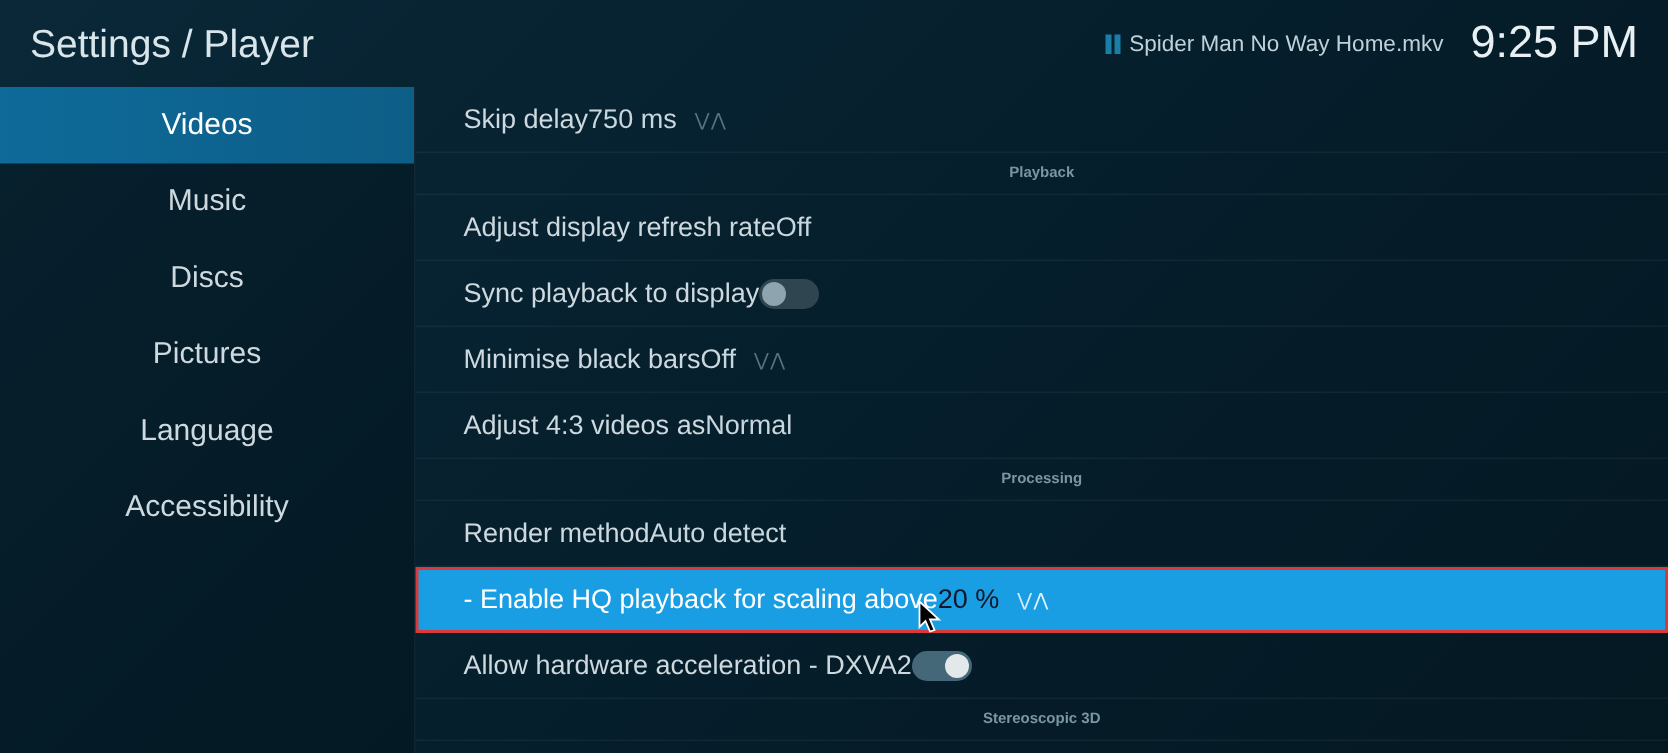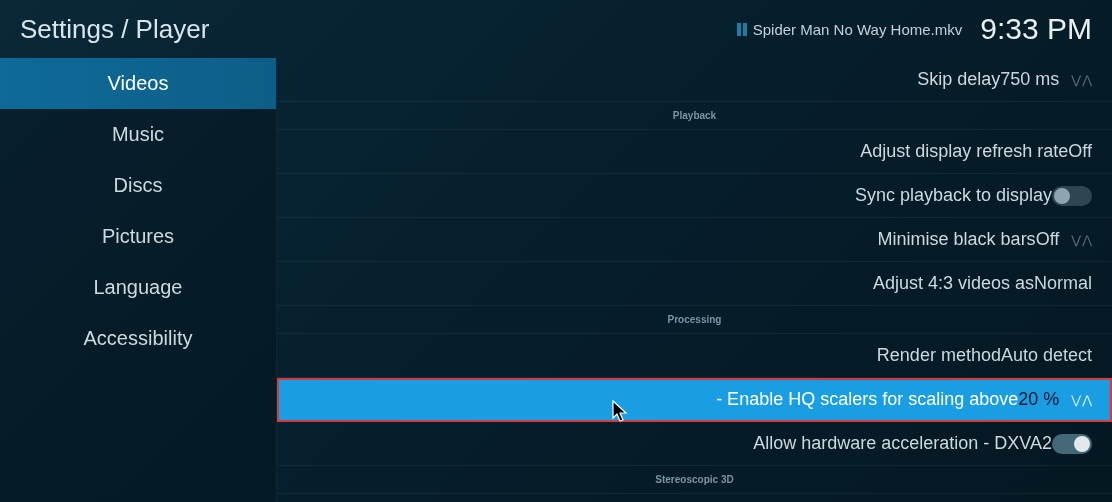--- a/index.html
+++ b/index.html
@@ -75,21 +75,21 @@
     .sidebar-item.active {
       background: linear-gradient(90deg, #0e6a99 0%, #0d5e87 100%);
       color: #ffffff;
     }
     .main {
       flex: 1;
       overflow: hidden;
     }
     .setting-row {
       display: flex;
-      justify-content: flex-end;
+      justify-content: flex-start;
       align-items: center;
       padding: 10px 20px 10px 32px;
       border-bottom: 1px solid rgba(255,255,255,0.05);
       font-size: 18px;
       color: #cdd9de;
       cursor: pointer;
       position: relative;
       height: 44px;
     }
     .setting-row .label {
@@ -181,21 +181,21 @@
 <div class="header">
   <div class="breadcrumb">Settings / Player</div>
   <div class="header-right">
     <div class="now-playing">
       <span class="pause-icon">
           <span></span>
           <span></span>
         </span>
       <span>Spider Man No Way Home.mkv</span>
     </div>
-    <div class="clock">9:33 PM</div>
+    <div class="clock">9:25 PM</div>
   </div>
 </div>
 
 <div class="content">
   <div class="sidebar">
     <div class="sidebar-item active">
       <span>Videos</span>
     </div>
     <div class="sidebar-item">
       <span>Music</span>
@@ -266,21 +266,21 @@
     <div class="section-header">Processing</div>
 
     <div class="setting-row">
       <span class="label">Render method</span>
       <div class="value-wrap">
         <span class="value">Auto detect</span>
       </div>
     </div>
 
     <div class="setting-row highlighted">
-      <span class="label">- Enable HQ scalers for scaling above</span>
+      <span class="label">- Enable HQ playback for scaling above</span>
       <div class="value-wrap">
         <span class="value">20 %</span>
         <div class="spinner-arrows">
           <span class="arr">⋁</span>
           <span class="arr up">⋀</span>
         </div>
       </div>
     </div>
 
     <div class="setting-row">

